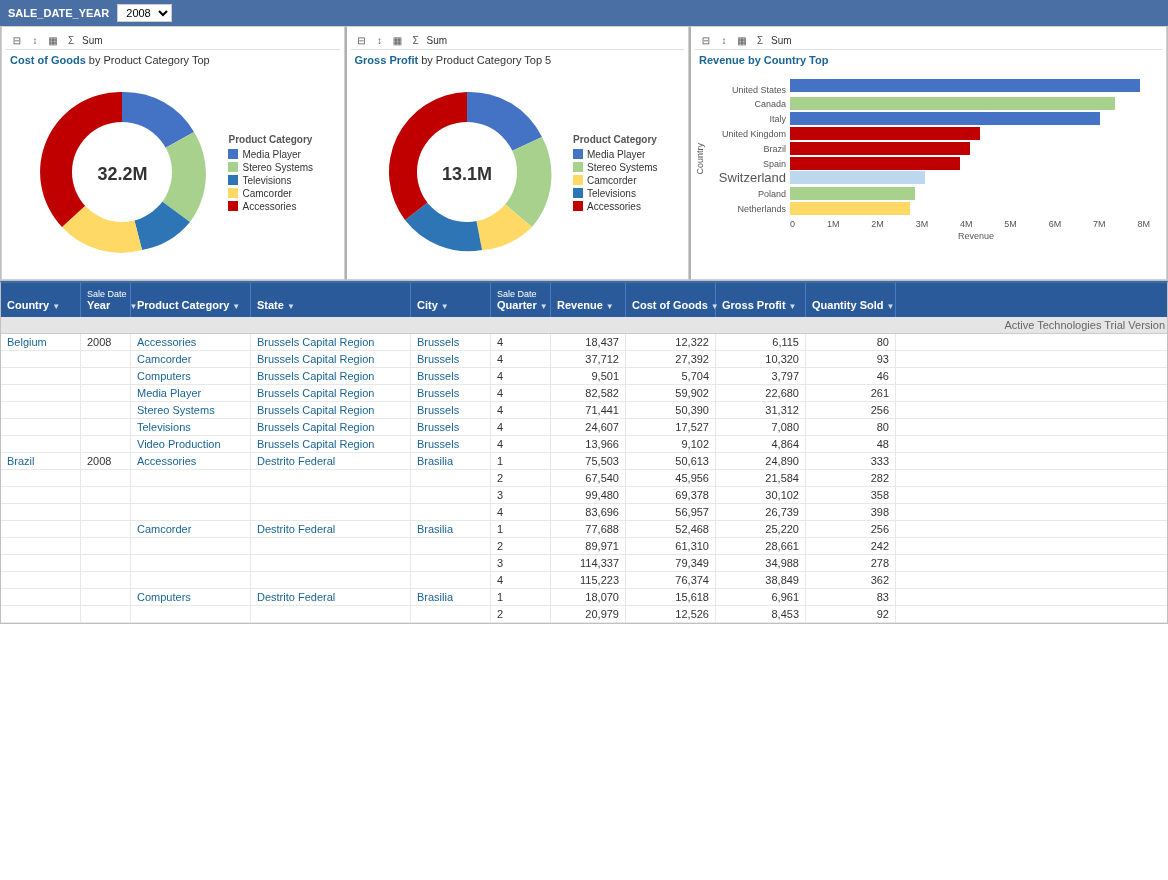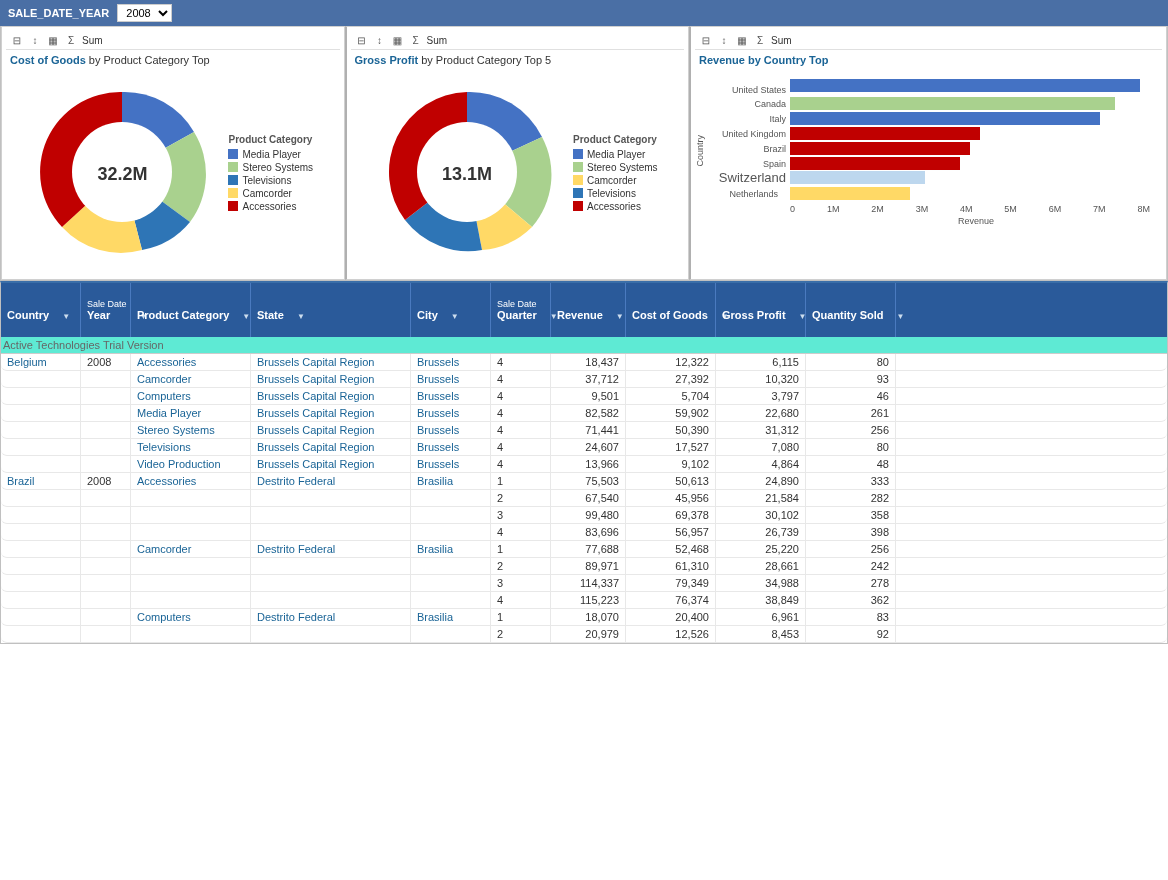--- a/index.html
+++ b/index.html
@@ -86,46 +86,45 @@
       border-top: 2px solid #3a6ea8;
     }
     .table-header-row {
       display: flex;
       background: #2a5a9a;
       color: #fff;
       font-size: 11px;
       font-weight: bold;
     }
     .th {
-      padding: 16px 6px;
+      padding: 6px 6px;
       border-right: 1px solid #4a7abf;
       cursor: pointer;
       display: flex;
       align-items: flex-end;
-      gap: 13px;
+      gap: 3px;
       white-space: nowrap;
     }
     .th small { font-size: 9px; font-weight: normal; display: block; }
     .sort-arrow { font-size: 8px; color: #cde; }
     
     .trial-banner {
-      background: #5eead4;
-      text-align: left;
+      background: #e5e5e5;
+      text-align: right;
       font-size: 11px;
       color: #666;
       padding: 2px;
       border-bottom: 1px solid #ccc;
     }
 
     .table-body { overflow: auto; max-height: 500px; }
     .tr {
       display: flex;
       border-bottom: 1px solid #e8e8e8;
       font-size: 11px;
-      border-radius: 6px;
     }
     .td {
       padding: 2px 6px;
       border-right: 1px solid #e8e8e8;
       overflow: hidden;
       white-space: nowrap;
     }
     .td.link { color: #1a6496; }
     .td.num { text-align: right; }
 
@@ -302,21 +301,25 @@
           </div>
           <div style="display:flex;align-items:center;margin-bottom:0;">
             <div style="width:82px;text-align:right;font-size:9px;padding-right:4px;color:#555;">Spain</div>
             <div style="width:170px;height:13px;background:#C00000;"></div>
           </div>
           <div style="display:flex;align-items:center;margin-bottom:2px;">
             <div style="width:82px;text-align:right;font-size:13px;padding-right:4px;color:#555;">Switzerland</div>
             <div style="width:135px;height:13px;background:#BDD7EE;"></div>
           </div>
           <div style="display:flex;align-items:center;margin-bottom:2px;">
-            <div style="width:82px;text-align:right;font-size:9px;padding-right:12px;color:#555;">Netherlands</div>
+            <div style="width:82px;text-align:right;font-size:9px;padding-right:4px;color:#555;">Poland</div>
+            <div style="width:125px;height:13px;background:#A9D18E;"></div>
+          </div>
+          <div style="display:flex;align-items:center;margin-bottom:2px;">
+            <div style="width:82px;text-align:right;font-size:9px;padding-right:4px;color:#555;">Netherlands</div>
             <div style="width:120px;height:13px;background:#FFD966;"></div>
           </div>
         </div>
 
         <div style="display:flex;margin-left:82px;font-size:9px;color:#555;margin-top:4px;width:360px;justify-content:space-between;">
           <span>0</span>
             <span>1M</span>
             <span>2M</span>
             <span>3M</span>
             <span>4M</span>
@@ -553,21 +556,21 @@
         <div class="td col-qty num">362</div>
       </div>
       <div class="tr">
         <div class="td col-country"></div>
         <div class="td col-year"></div>
         <div class="td col-product link">Computers</div>
         <div class="td col-state link">Destrito Federal</div>
         <div class="td col-city link">Brasilia</div>
         <div class="td col-quarter">1</div>
         <div class="td col-revenue num">18,070</div>
-        <div class="td col-cog num">20,400</div>
+        <div class="td col-cog num">15,618</div>
         <div class="td col-gp num">6,961</div>
         <div class="td col-qty num">83</div>
       </div>
       <div class="tr">
         <div class="td col-country"></div>
         <div class="td col-year"></div>
         <div class="td col-product"></div>
         <div class="td col-state"></div>
         <div class="td col-city"></div>
         <div class="td col-quarter">2</div>

